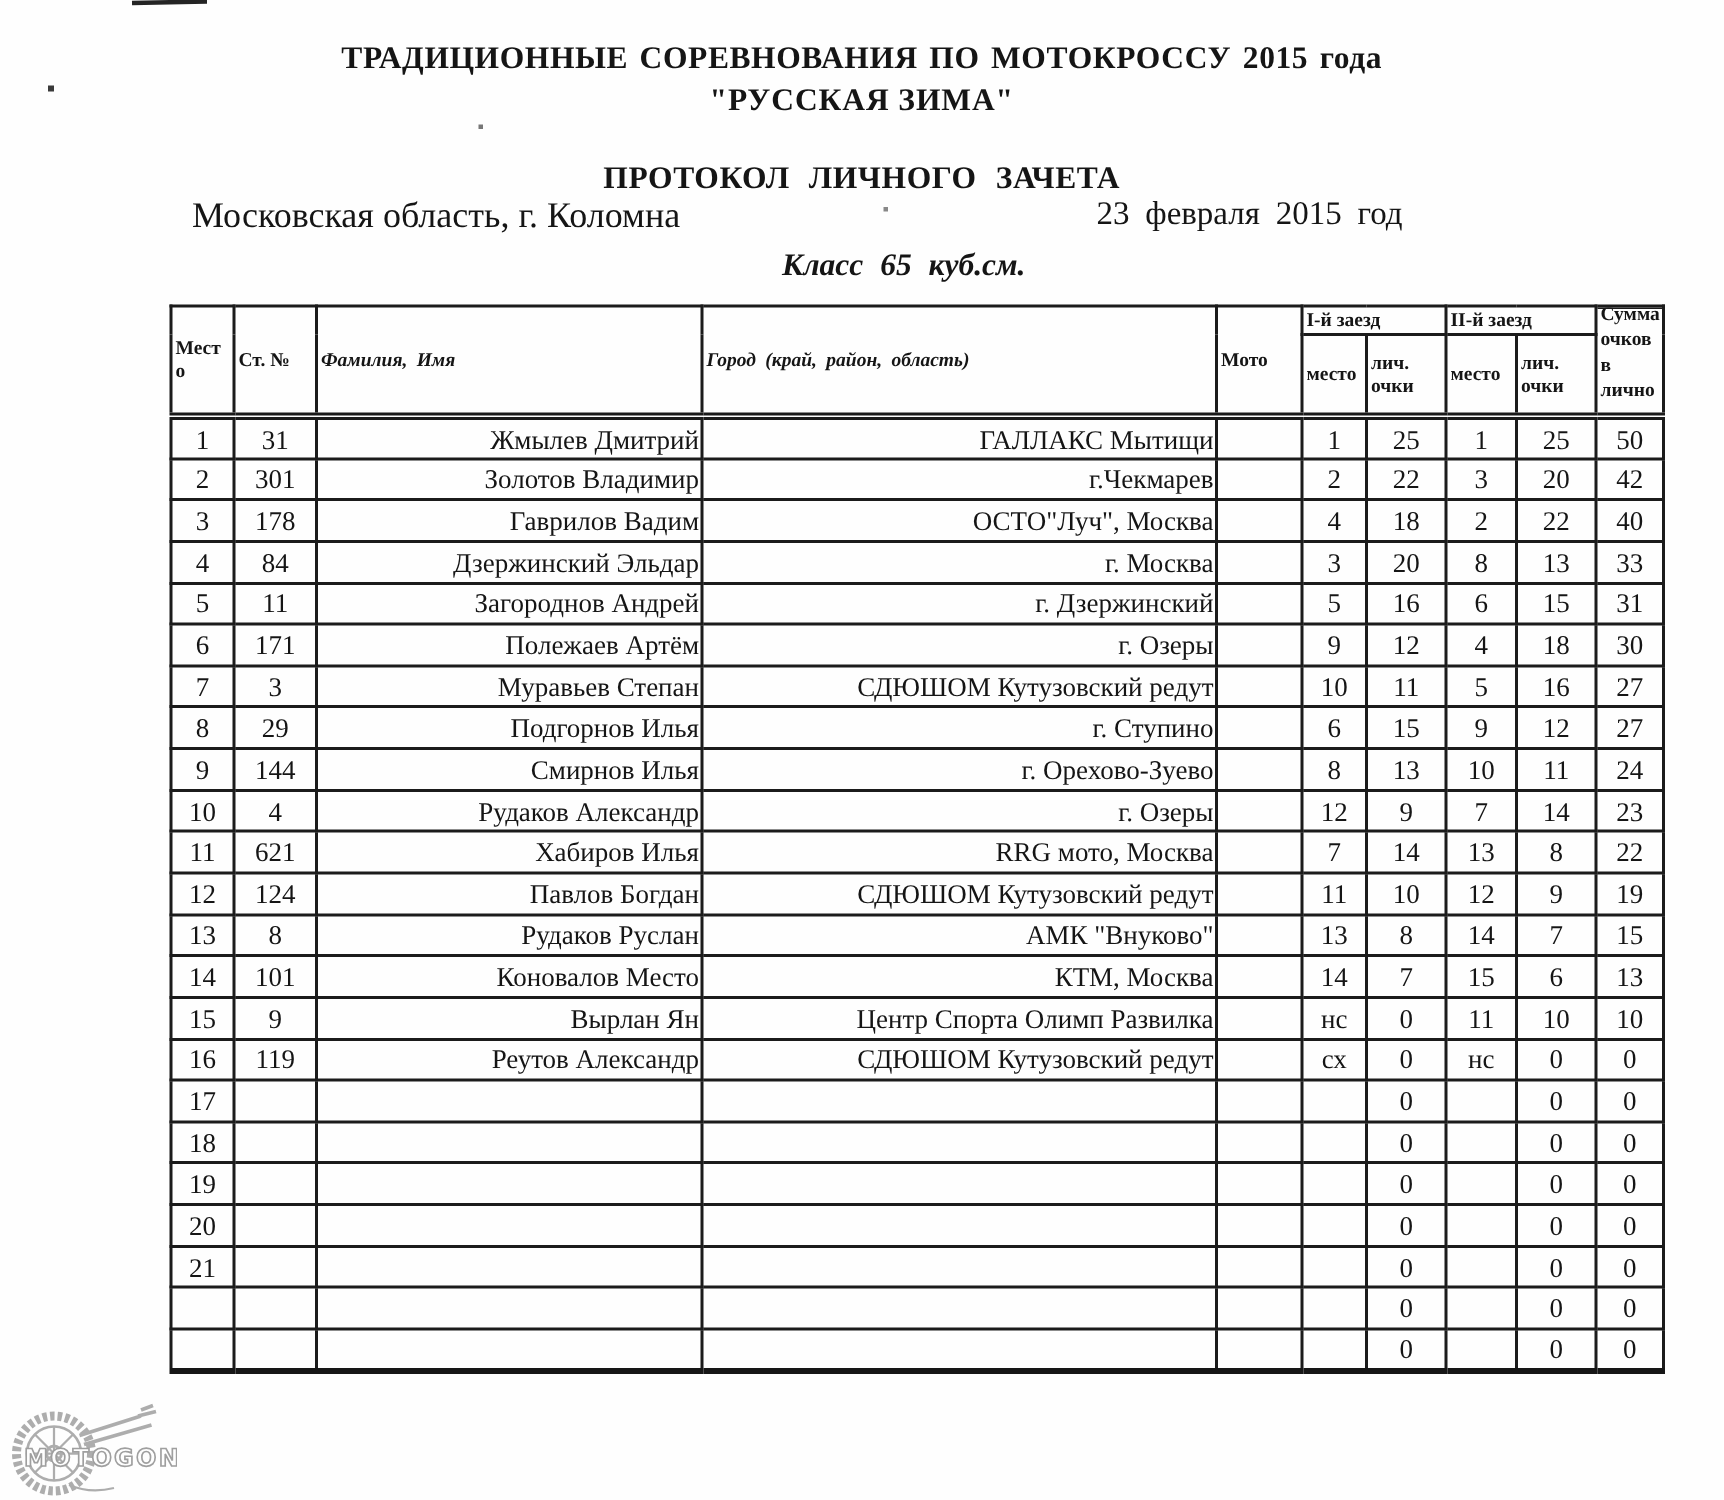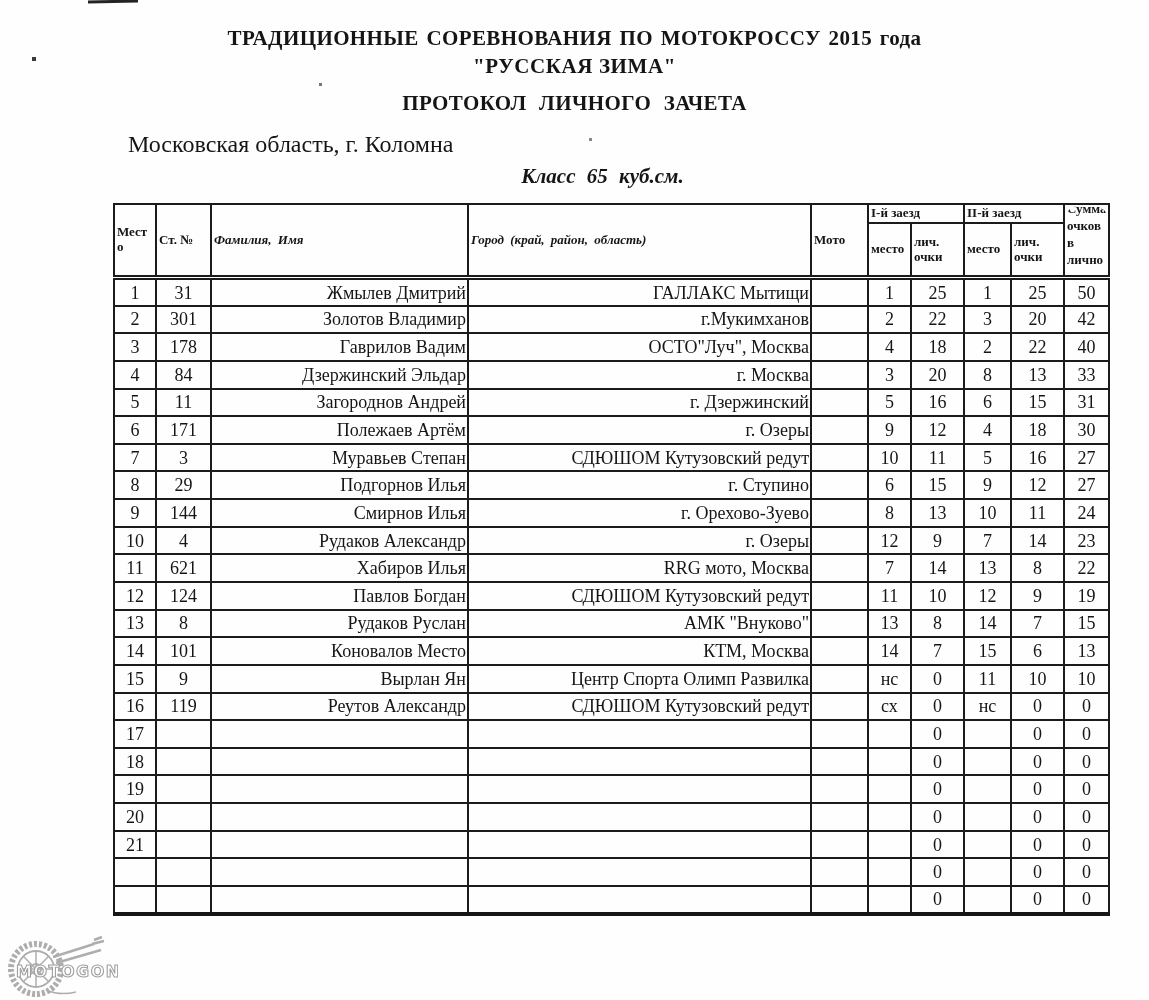--- a/index.html
+++ b/index.html
@@ -15,41 +15,41 @@
   .artifact-topline { position:absolute; left:88px; top:0; width:50px; height:3px; background:#242424; transform:rotate(-1.2deg); }
   .dot { position:absolute; background:#3a3a3a; }
   .dot1 { left:32px; top:57px; width:4px; height:4px; }
   .dot2 { left:319px; top:83px; width:3px; height:3px; background:#777; }
   .dot3 { left:589px; top:138px; width:3px; height:3px; background:#888; }
 
   
   .t-center { position:absolute; left:0; width:1149px; text-align:center; white-space:nowrap; }
   .title-1 { top:26px; font-size:21px; font-weight:bold; letter-spacing:.4px; word-spacing:2px; }
   .title-2 { top:54px; font-size:21px; font-weight:bold; letter-spacing:.6px; }
-  .subtitle { top:91px; font-size:21px; font-weight:bold; word-spacing:7px; letter-spacing:.4px; }
+  .subtitle { top:106px; font-size:21px; font-weight:bold; word-spacing:7px; letter-spacing:.4px; }
   .location { position:absolute; left:128px; top:131px; font-size:24px; }
   .date { position:absolute; left:731px; top:129px; font-size:22px; word-spacing:5px; }
   .class-line { top:164px; font-size:21px; font-weight:bold; font-style:italic; word-spacing:6px; margin-left:28px; }
 
   
   table.results {
     position:absolute; left:113px; top:203px; width:995px;
     border-collapse:collapse; table-layout:fixed;
   }
   .results th, .results td { border:2px solid #1b1b1b; overflow:hidden; }
   .results thead th {
     font-weight:bold; text-align:left; vertical-align:middle;
     font-size:13px; line-height:1.15; padding:1px 2px;
   }
   .results thead tr.hr1 th { height:17px; }
   .results thead tr.hr2 th { height:55px; }
   th.th-place { word-break:break-all; font-size:13px; }
   th.th-moto { font-size:14px; }
   th.th-name, th.th-city { font-size:13px; word-spacing:3px;font-style:italic; }
-  th.th-total { vertical-align:top; position:relative; font-size:13.5px;border-radius:14px; }
+  th.th-total { vertical-align:top; position:relative; font-size:13.5px; }
   th.th-total .total-inner { margin-top:-11px; line-height:1.3; }
   th.th-total::after { content:""; position:absolute; left:-2px; right:-2px; top:-1px; height:2px; background:#1b1b1b; }
 
   .results tbody td {
     height:27.65px; font-size:18px; line-height:1;
     text-align:center; vertical-align:middle; padding:0 1px;
     white-space:nowrap;
   }
   .results tbody td.cell-left { text-align:right; padding-left:5px; }
   .results tbody tr:first-child td { border-top:5px double #1b1b1b; }
@@ -65,20 +65,21 @@
 
   <div class="artifact-topline"></div>
   <div class="dot dot1"></div>
   <div class="dot dot2"></div>
   <div class="dot dot3"></div>
 
   <div class="t-center title-1">ТРАДИЦИОННЫЕ СОРЕВНОВАНИЯ ПО МОТОКРОССУ 2015 года</div>
   <div class="t-center title-2">"РУССКАЯ ЗИМА"</div>
   <div class="t-center subtitle">ПРОТОКОЛ ЛИЧНОГО ЗАЧЕТА</div>
   <div class="location">Московская область, г. Коломна</div>
+  <div class="date">23 февраля 2015 год</div>
   <div class="t-center class-line">Класс 65 куб.см.</div>
 
   <table class="results">
     <colgroup>
       <col style="width:42px">
         <col style="width:55px">
         <col style="width:257px">
         <col style="width:343px">
         <col style="width:57px">
       <col style="width:43px">
@@ -117,21 +118,21 @@
           <td>1</td>
           <td>25</td>
           <td>1</td>
           <td>25</td>
           <td>50</td>
         </tr>
         <tr>
           <td>2</td>
           <td>301</td>
           <td class="cell-left">Золотов Владимир</td>
-          <td class="cell-left">г.Мукимханов</td>
+          <td class="cell-left">г.Чекмарев</td>
           <td></td>
           <td>2</td>
           <td>22</td>
           <td>3</td>
           <td>20</td>
           <td>42</td>
         </tr>
         <tr>
           <td>3</td>
           <td>178</td>

